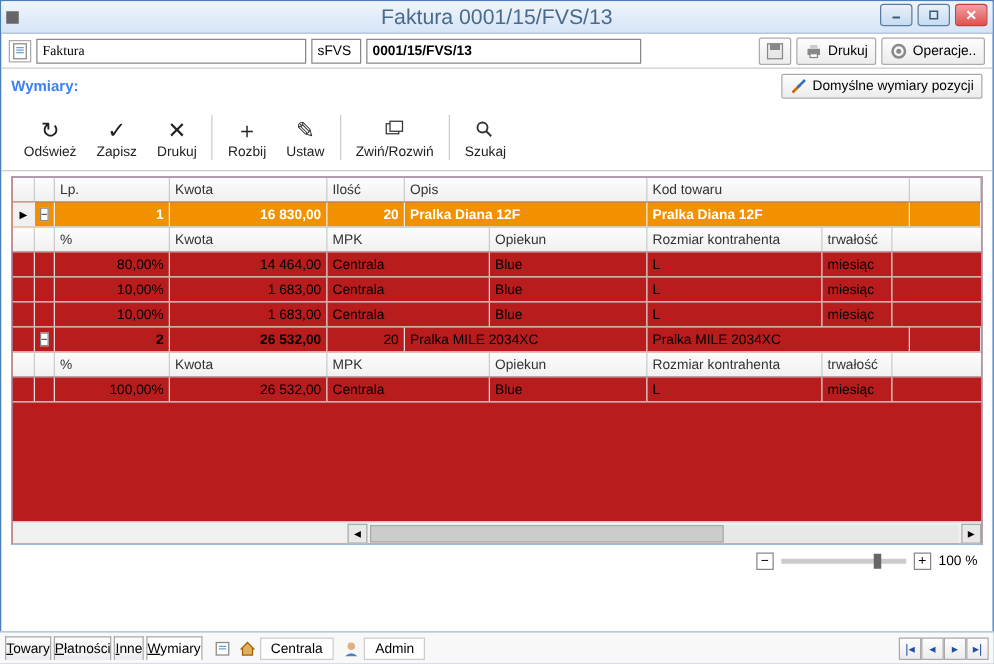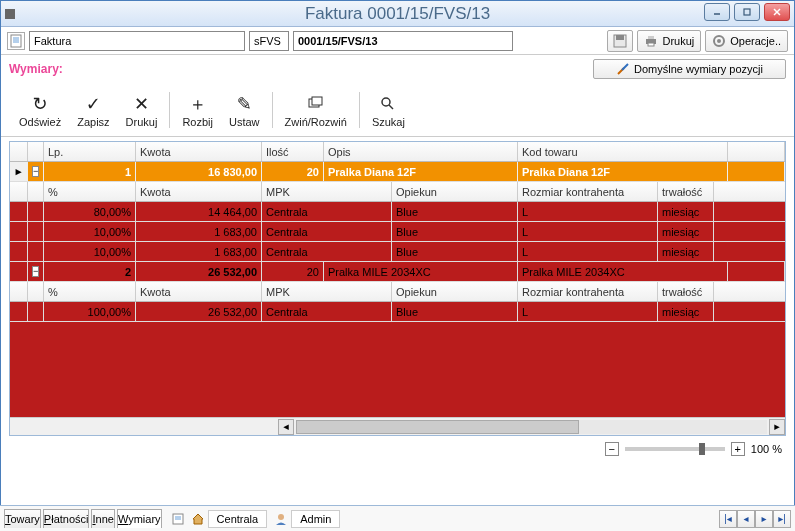--- a/index.html
+++ b/index.html
@@ -11,31 +11,31 @@
 .titlebar .icon-small { margin-left: 4px; width: 10px; height: 10px; background: #666; }
 .win-buttons { position: absolute; right: 4px; top: 2px; display: flex; gap: 4px; }
 .win-btn { width: 26px; height: 18px; border: 1px solid #5a7ca0; border-radius: 3px; display: flex; align-items: center; justify-content: center; background: linear-gradient(#e8f0fa, #c8dcf0); cursor: pointer; }
 .win-btn.close { background: linear-gradient(#f5a0a0, #e05050); border-color: #c04040; color: #fff; }
 .win-btn svg { width: 10px; height: 10px; }
 
 
 .topbar { height: 28px; display: flex; align-items: center; padding: 2px 6px; gap: 4px; border-bottom: 1px solid #ccc; }
 .topbar .doc-icon { width: 18px; height: 18px; border: 1px solid #aaa; background: #fff; display: flex; align-items: center; justify-content: center; }
 .topbar input.field { height: 20px; border: 1px solid #888; padding: 0 4px; }
-.fld1 { width: 216px; }
+.fld1 { width: 216px; font-family: Liberation Serif, serif; }
 .fld2 { width: 40px; }
 .fld3 { width: 220px; font-weight: bold; }
 .top-btn { height: 22px; border: 1px solid #aaa; background: linear-gradient(#fdfdfd,#ececec); display: flex; align-items: center; padding: 0 6px; gap: 4px; cursor: pointer; border-radius: 2px; }
 .top-btn.icon-only { width: 26px; justify-content: center; padding: 0; }
 .spacer { flex: 1; }
 
 
 .section-row { display: flex; align-items: center; padding: 4px 8px; }
-.section-title { color: #ec4899; font-weight: bold; font-size: 12px; }
-.def-btn { margin-left: auto; border: 1px solid #aaa; background: linear-gradient(#fdfdfd,#ececec); padding: 2px 22px; display: flex; align-items: center; gap: 4px; cursor: pointer; border-radius: 2px; }
+.section-title { color: #3b82f6; font-weight: bold; font-size: 12px; }
+.def-btn { margin-left: auto; border: 1px solid #aaa; background: linear-gradient(#fdfdfd,#ececec); padding: 2px 6px; display: flex; align-items: center; gap: 4px; cursor: pointer; border-radius: 2px; }
 
 
 .actions { height: 54px; display: flex; align-items: center; padding: 0 10px; gap: 0; border-bottom: 1px solid #ccc; }
 .act { display: flex; flex-direction: column; align-items: center; justify-content: center; padding: 0 8px; cursor: pointer; color: #222; }
 .act .glyph { font-size: 18px; height: 24px; display: flex; align-items: center; }
 .act .lbl { font-size: 11px; }
 .sep { width: 1px; height: 36px; background: #ccc; margin: 0 4px; }
 
 
 .grid-wrap { border: 1px solid #9db9d8; margin: 4px 8px 0 8px; height: 295px; overflow: hidden; background: #b91c1c; display: flex; flex-direction: column; }

